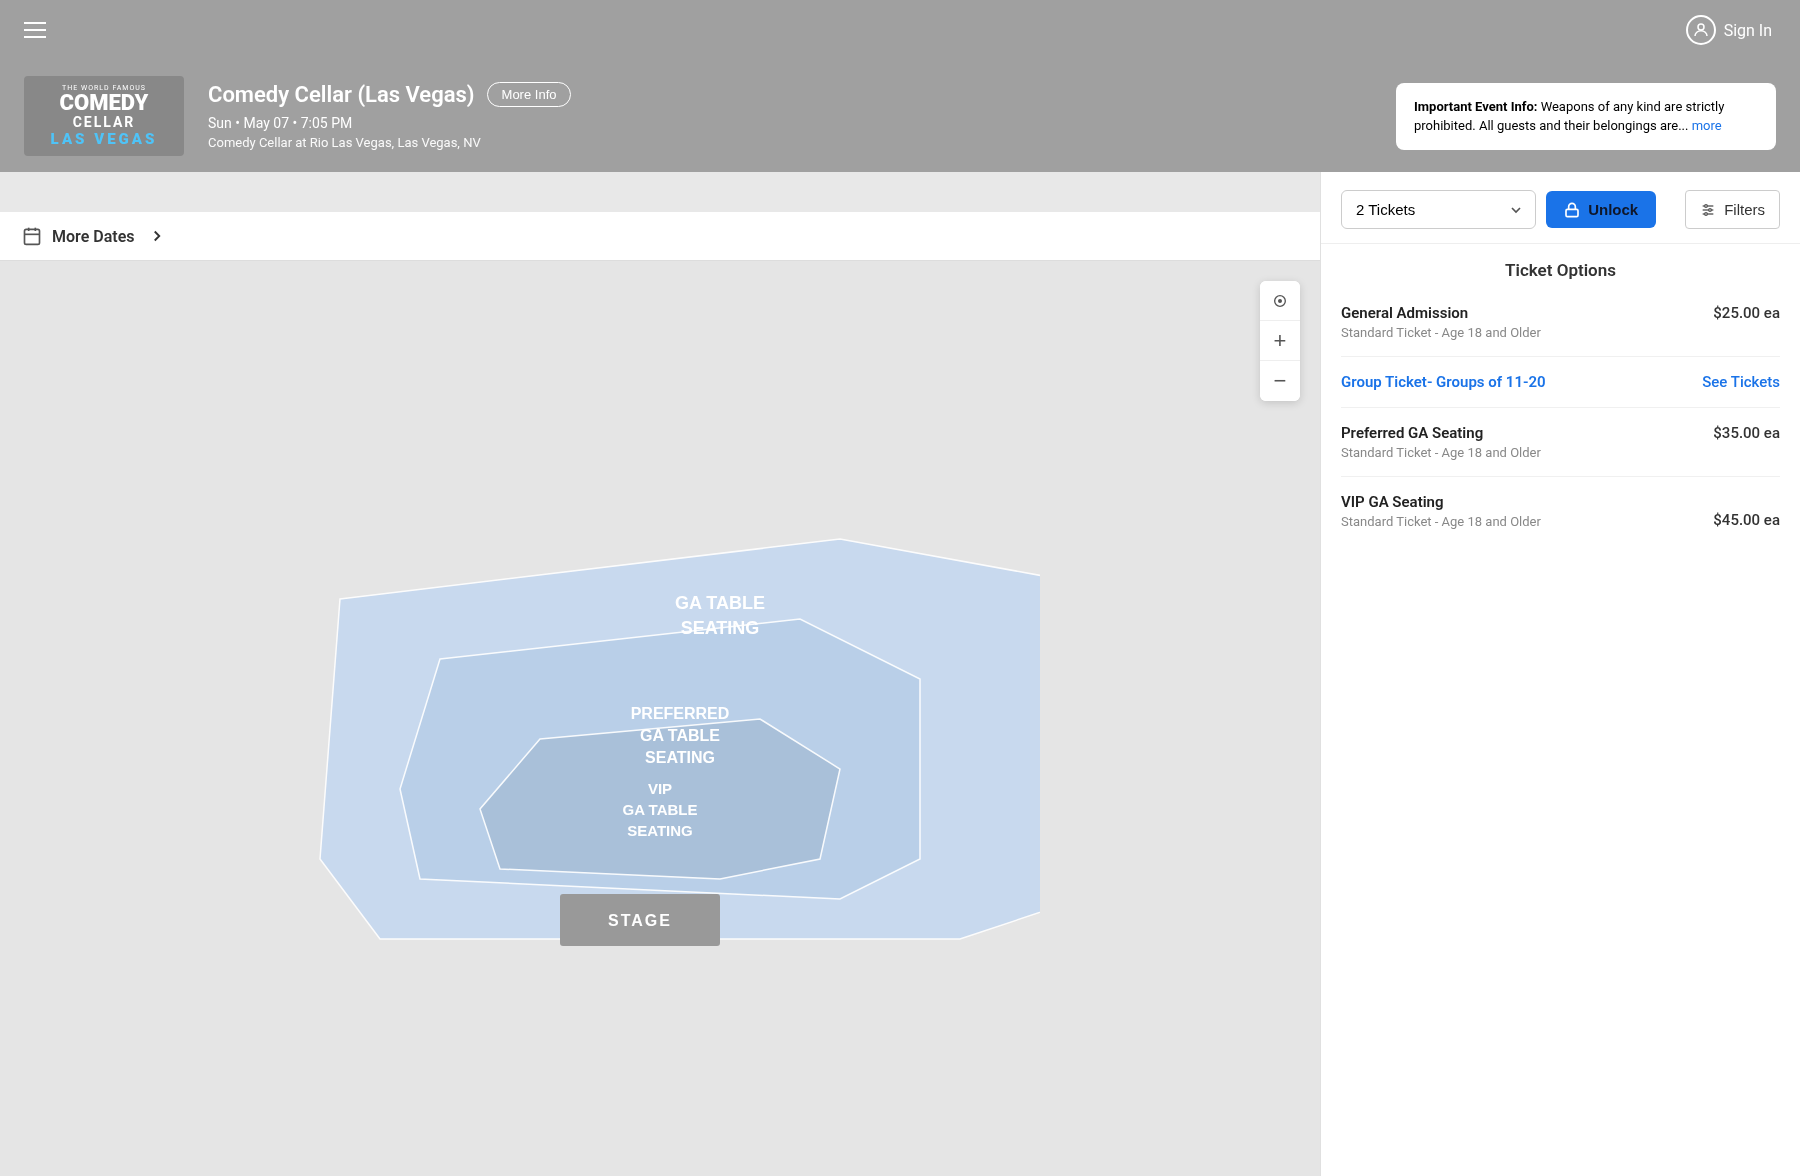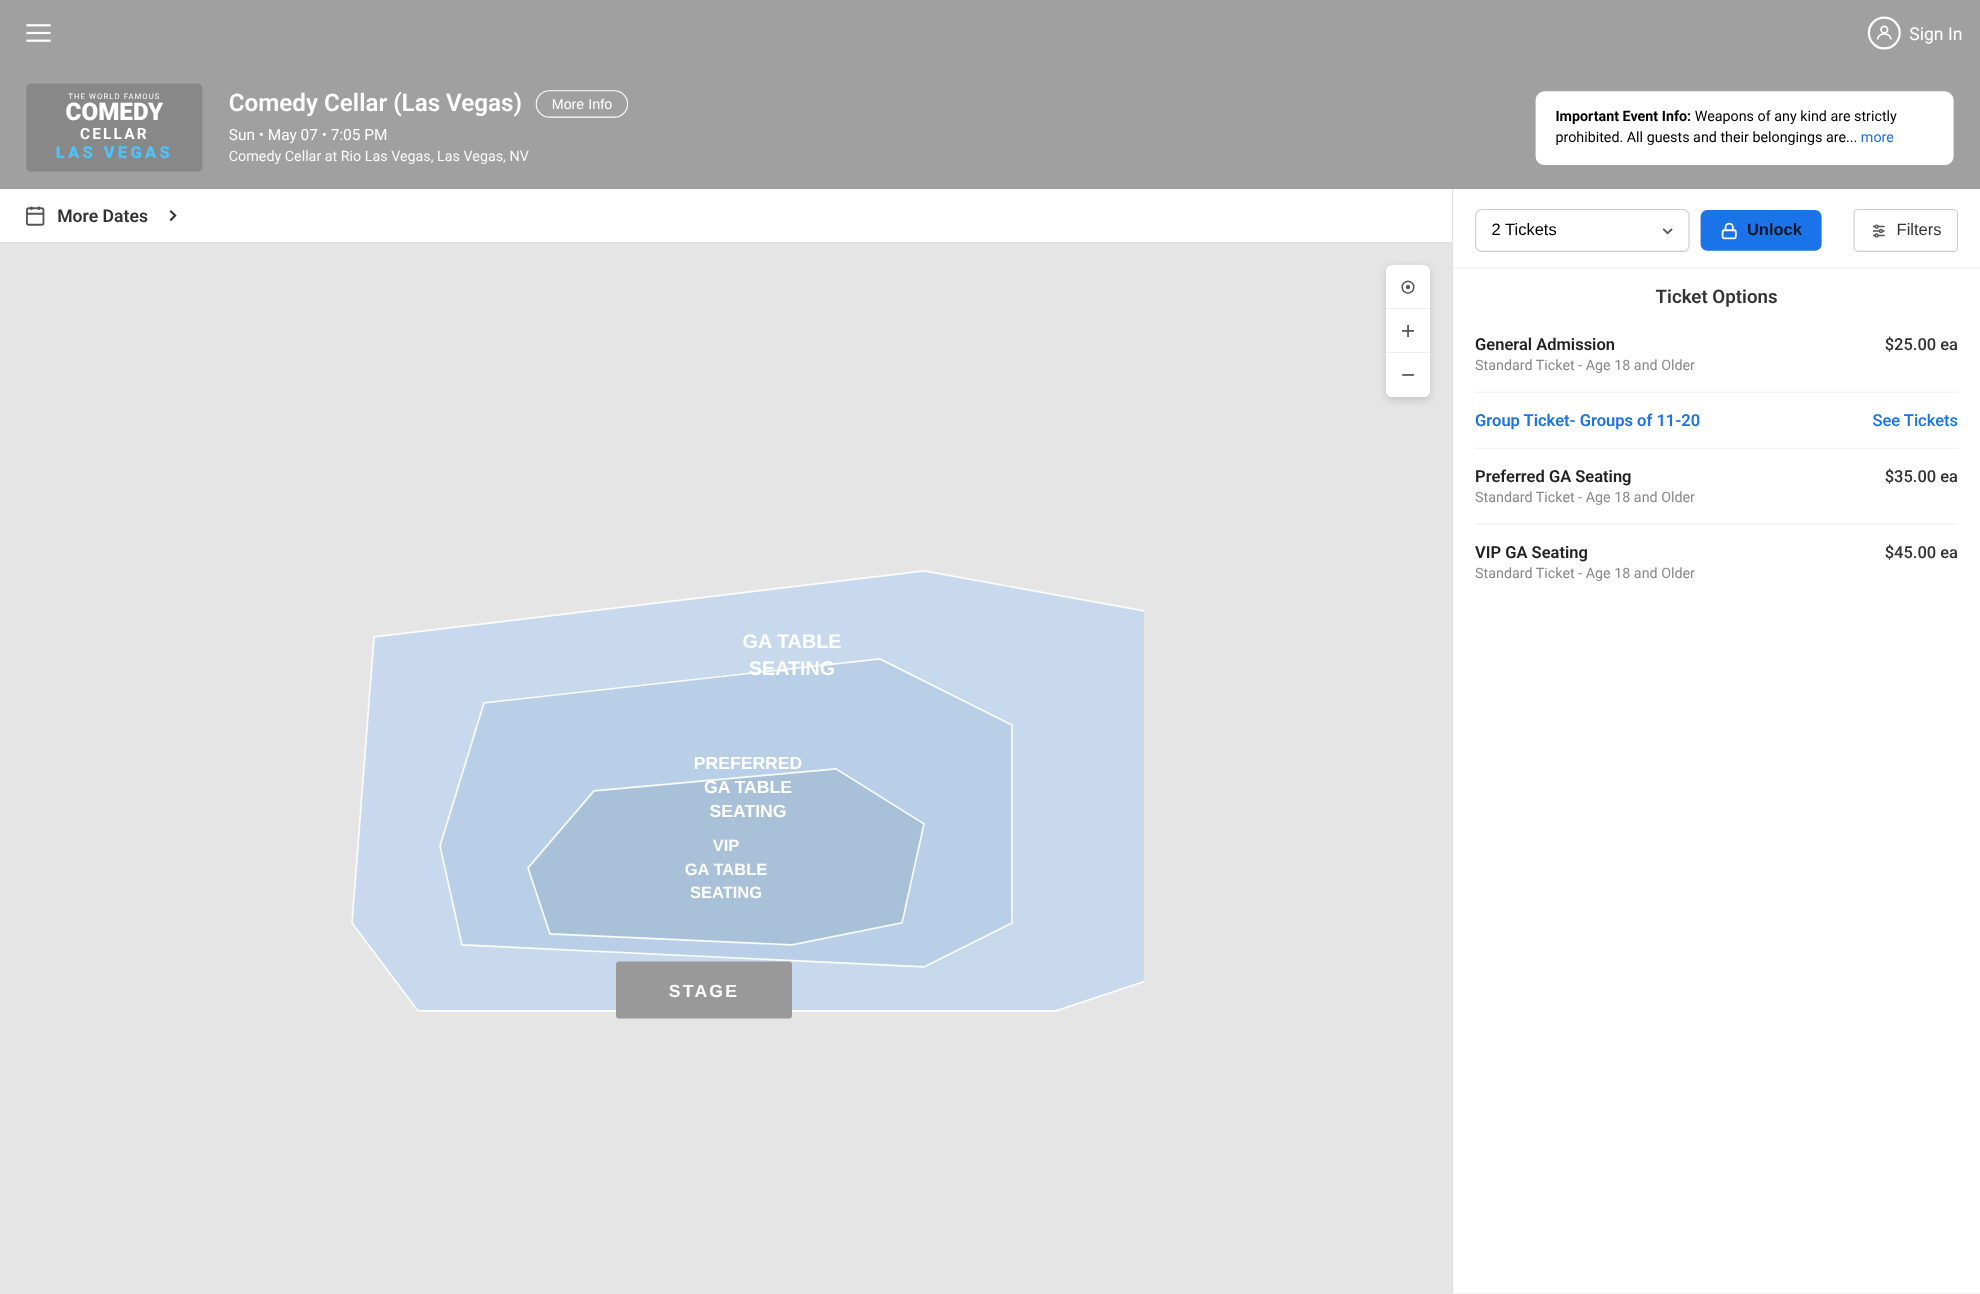--- a/index.html
+++ b/index.html
@@ -7,21 +7,21 @@
   </style>
 </head>
 <body>
 
 <div style="background:#a0a0a0; display:flex; align-items:center; padding:0 24px; height:60px; position:relative;">
   <div style="display:flex; flex-direction:column; gap:5px; cursor:pointer;">
     <span style="width:22px;height:2px;background:white;display:block;"></span>
     <span style="width:22px;height:2px;background:white;display:block;"></span>
     <span style="width:22px;height:2px;background:white;display:block;"></span>
   </div>
-  <div style="position:absolute; right:16px; display:flex; align-items:center; gap:8px; color:white; font-size:16px; cursor:pointer;">
+  <div style="position:absolute; right:28px; display:flex; align-items:center; gap:8px; color:white; font-size:16px; cursor:pointer;">
     <div style="width:30px;height:30px;border:2px solid white;border-radius:50%;display:flex;align-items:center;justify-content:center;font-size:16px;">
       <svg width="18" height="18" viewBox="0 0 24 24" fill="none" stroke="white" stroke-width="2">
           <circle cx="12" cy="8" r="4"></circle>
           <path d="M4 20c0-4 3.6-7 8-7s8 3 8 7"></path>
         </svg>
     </div>
     <span>Sign In</span>
   </div>
 </div>
 
@@ -45,21 +45,21 @@
 
   <div style="background:white;border-radius:8px;padding:14px 18px;max-width:380px;font-size:13px;line-height:1.5;margin-left:auto;">
     <strong>Important Event Info:</strong>
     <span> Weapons of any kind are strictly prohibited. All guests and their belongings are...</span>
     <span style="color:#1a73e8;cursor:pointer;">more</span>
   </div>
 </div>
 
 <div style="display:flex; height:calc(1176px - 60px - 112px); background:#e8e8e8;">
 
-  <div style="flex:1; display:flex; flex-direction:column; background:#e5e5e5; position:relative;">
+  <div style="flex:1; display:flex; flex-direction:column; background:#e5e5e5; position:relative;margin-top:40px;">
 
     <div style="background:white;padding:14px 22px;display:flex;align-items:center;gap:10px;cursor:pointer;border-bottom:1px solid #ddd;width:100%;">
       <svg width="20" height="20" viewBox="0 0 24 24" fill="none" stroke="#555" stroke-width="2">
           <rect x="3" y="4" width="18" height="18" rx="2"></rect>
           <line x1="16" y1="2" x2="16" y2="6"></line>
           <line x1="8" y1="2" x2="8" y2="6"></line>
           <line x1="3" y1="10" x2="21" y2="10"></line>
         </svg>
       <span style="font-size:16px;font-weight:600;color:#333;">More Dates</span>
       <svg width="18" height="18" viewBox="0 0 24 24" fill="none" stroke="#333" stroke-width="2.5" style="margin-left:4px;">
@@ -166,21 +166,21 @@
       </div>
 
       <div style="display:flex;justify-content:space-between;align-items:flex-start;padding:16px 0;border-bottom:1px solid #f0f0f0;">
         <div>
           <div style="font-size:15px;font-weight:600;color:#222;">Preferred GA Seating</div>
           <div style="font-size:13px;color:#888;margin-top:3px;">Standard Ticket - Age 18 and Older</div>
         </div>
         <div style="font-size:15px;color:#333;font-weight:500;">$35.00 ea</div>
       </div>
 
-      <div style="display:flex;justify-content:space-between;align-items:flex-start;padding:16px 0;">
+      <div style="display:flex;justify-content:space-between;align-items:flex-end;padding:16px 0;">
         <div>
           <div style="font-size:15px;font-weight:600;color:#222;">VIP GA Seating</div>
           <div style="font-size:13px;color:#888;margin-top:3px;">Standard Ticket - Age 18 and Older</div>
         </div>
         <div style="font-size:15px;color:#333;font-weight:500;">$45.00 ea</div>
       </div>
     </div>
   </div>
 </div>
 

